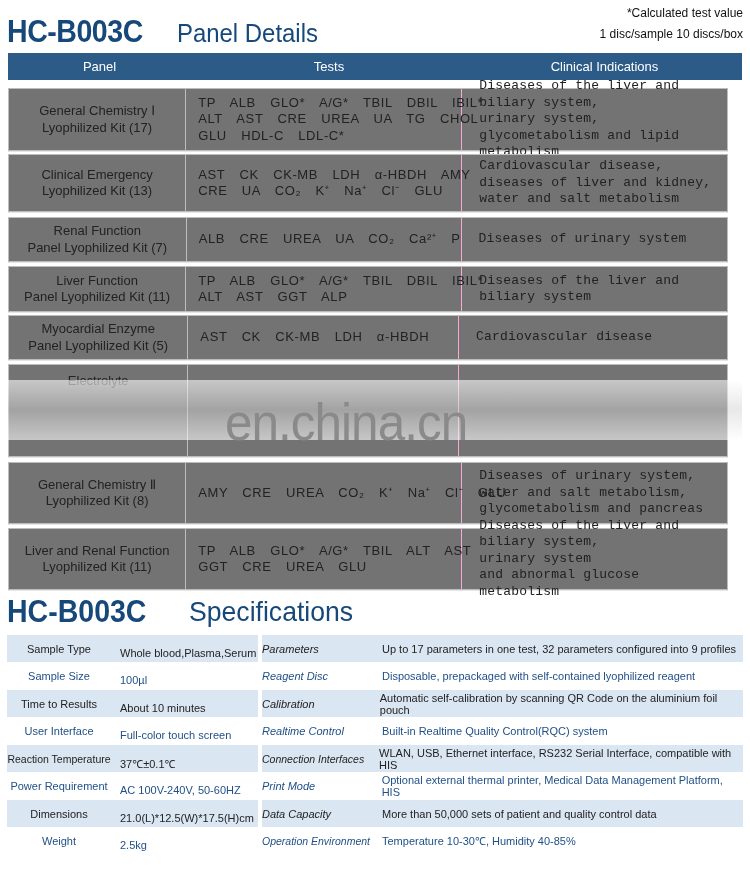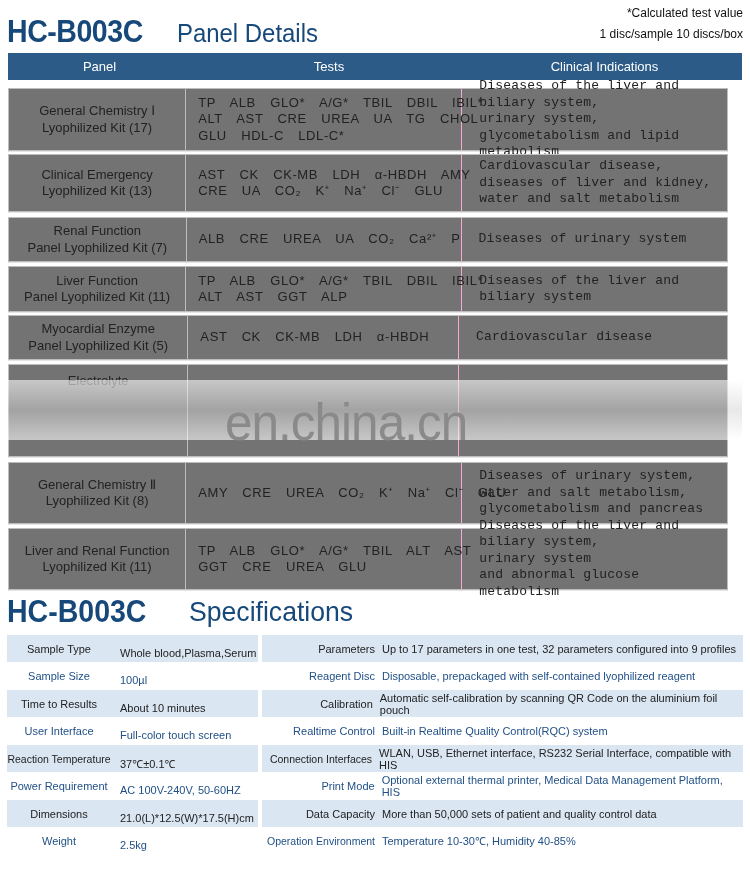--- a/index.html
+++ b/index.html
@@ -52,21 +52,21 @@
 
   .srow { position: absolute; left: 7px; width: 736px; height: 27px; display: flex; font-size: 11px; }
   .shalf { display: flex; align-items: center; height: 100%; }
   .shalf.left { width: 251px; margin-right: 4px; }
   .shalf.right { width: 481px; }
   .srow.shade .shalf { background: #dbe6f3; }
   .srow.shade { color: #222; }
   .srow.plain { color: #1f4f86; }
   .slabel-l { width: 104px; text-align: center; }
   .sval-l { padding-left: 9px; margin-top: 9px; }
-  .slabel-r { width: 113px; text-align: right; }
+  .slabel-r { width: 113px; text-align: left; font-style: italic; }
   .sval-r { padding-left: 7px; }
 </style>
 </head>
 <body>
 
 <div class="title-row">
   <span class="title-model">HC-B003C</span>
   <span class="title-text">Panel Details</span>
   <div class="notes">
     <div>*Calculated test value</div>

